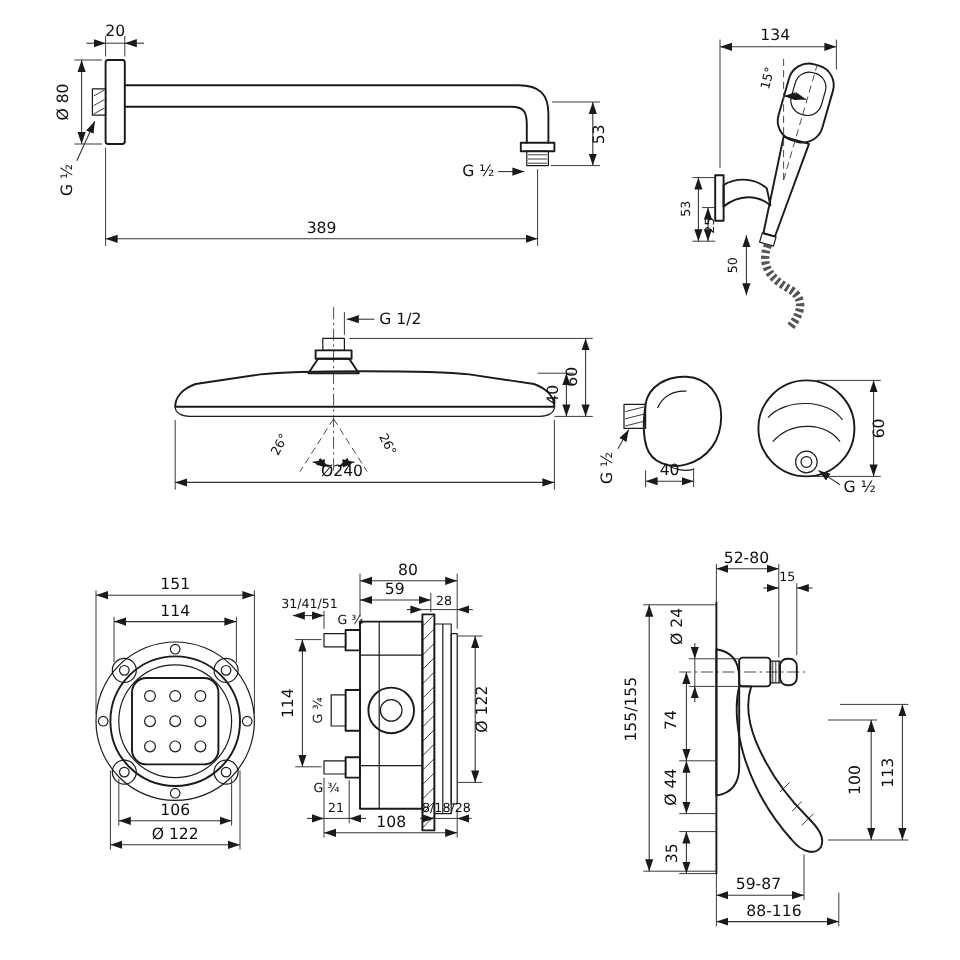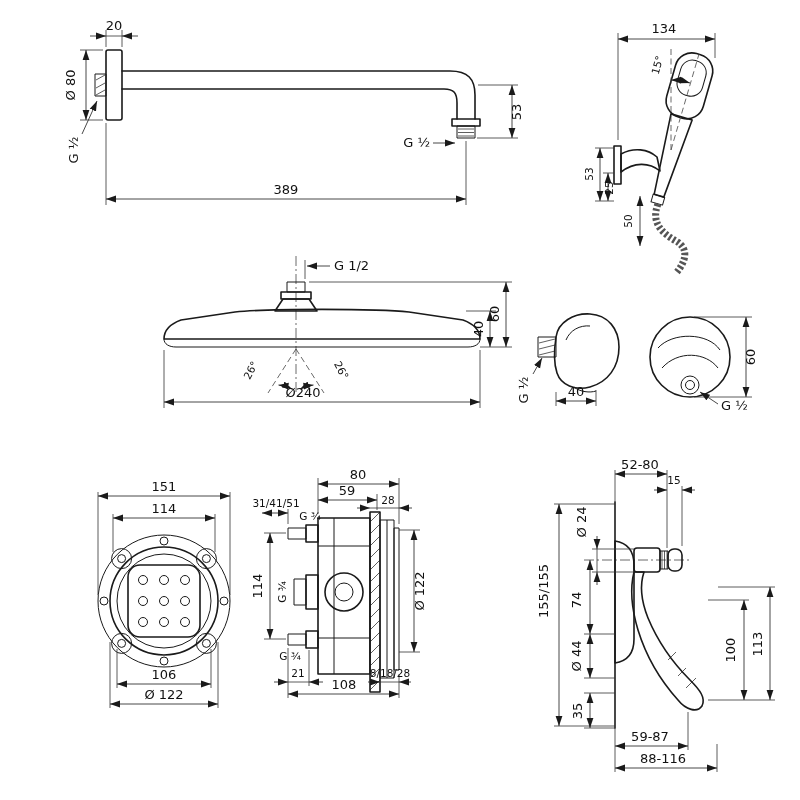--- a/index.html
+++ b/index.html
@@ -1,17 +1,17 @@
 <!DOCTYPE html>
 <html><head>
 <meta charset="utf-8">
 <title>Shower set technical drawing</title>
 <style>
   html,body{margin:0;padding:0;background:#fff;}
-  .canvas{width:676px;height:800px;background:#ffffff;position:relative;margin-left:18px;}
+  .canvas{width:676px;height:800px;background:#ffffff;position:relative;}
   svg{display:block;}
   .obj{fill:none;stroke:#1a1a1a;stroke-width:1.6;stroke-linejoin:round;stroke-linecap:round;}
   .obj2{fill:none;stroke:#1a1a1a;stroke-width:1;stroke-linejoin:round;}
   .dim{fill:none;stroke:#333;stroke-width:0.9;}
   .ext{fill:none;stroke:#333;stroke-width:0.8;}
   .cl{fill:none;stroke:#444;stroke-width:0.8;stroke-dasharray:10 3 2 3;}
   .dash2{fill:none;stroke:#444;stroke-width:0.8;stroke-dasharray:6 3.5;}
   .hatch{fill:none;stroke:#1a1a1a;stroke-width:0.7;}
   .hose{fill:none;stroke:#555;stroke-width:7;stroke-dasharray:2.5 2.2;}
   text.t{font:13px "DejaVu Sans", sans-serif;fill:#111;}

